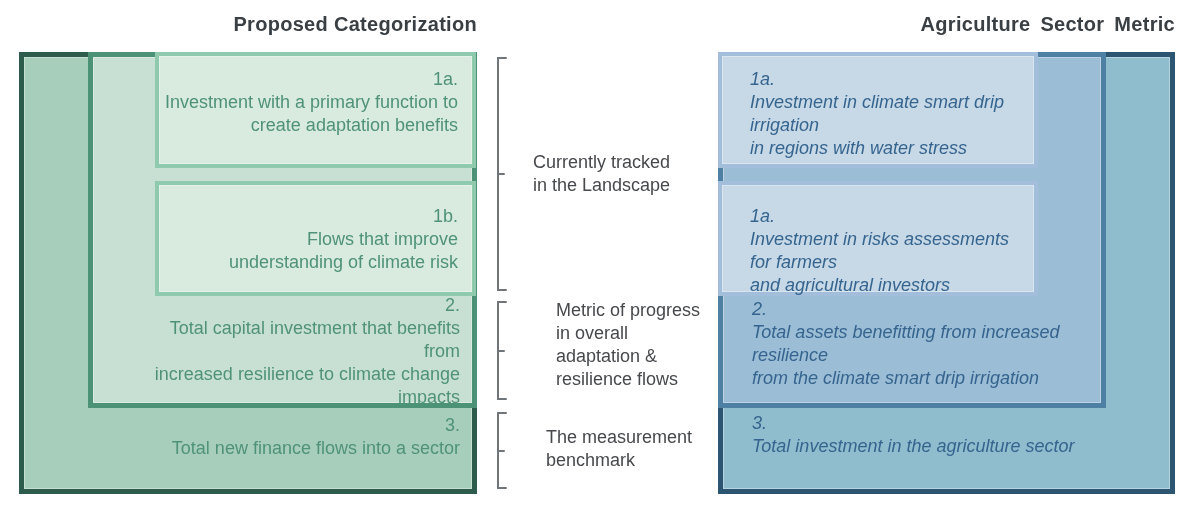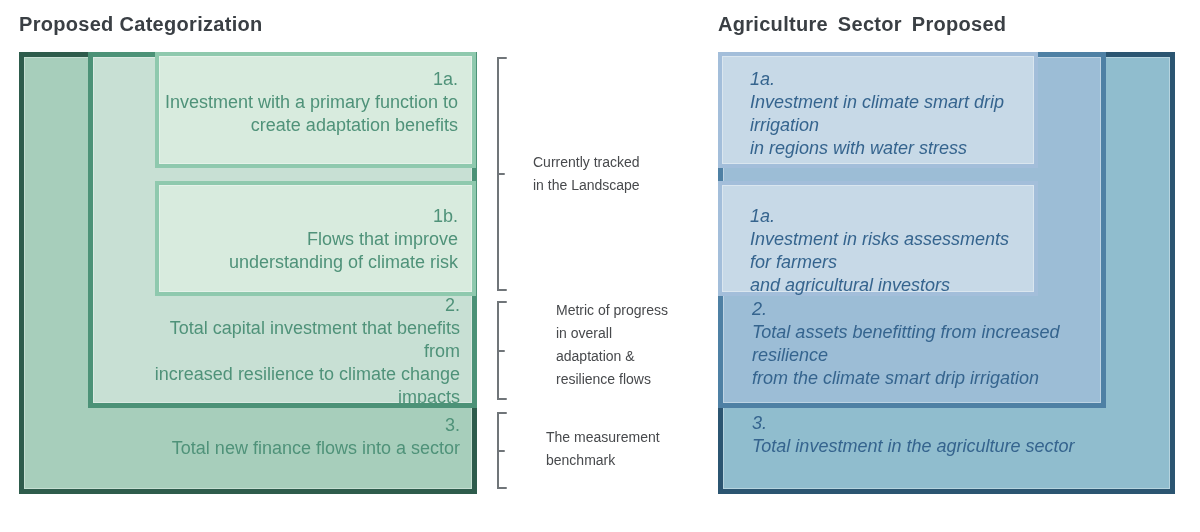--- a/index.html
+++ b/index.html
@@ -1,24 +1,24 @@
 <!DOCTYPE html>
 <html><head>
 <meta charset="utf-8">
 <style>
   html,body{margin:0;padding:0;background:#ffffff;}
   #stage{position:relative;width:1200px;height:532px;background:#ffffff;overflow:hidden;
          font-family:"Liberation Sans",sans-serif;}
   .abs{position:absolute;box-sizing:border-box;}
-  .panel-title{font-size:20px;font-weight:700;color:#3A3F44;text-align:left;letter-spacing:.3px;}
+  .panel-title{font-size:20px;font-weight:700;color:#3A3F44;text-align:right;letter-spacing:.3px;}
   .bx{box-sizing:border-box;position:absolute;box-shadow:inset 0 0 0 1px rgba(255,255,255,.35);}
   .boxtext{white-space:pre-line;font-size:18px;line-height:23px;}
   .green-text{color:#4F9279;text-align:right;}
   .blue-text{color:#35648E;font-style:italic;text-align:left;}
-  .mid-label{white-space:pre-line;font-size:14px;line-height:23px;color:#47494C;}
+  .mid-label{white-space:pre-line;font-size:18px;line-height:23px;color:#47494C;}
   svg.bracket{position:absolute;overflow:visible;}
 </style>
 </head>
 <body>
 
 <div id="stage">
 
   <div class="abs panel-title" style="left:19px;top:13px;width:458px;">Proposed Categorization</div>
 
   <div class="bx" style="left:19px;top:52px;width:458px;height:442px;background:#A7CEBB;border:5px solid #2E5C4C;z-index:1;"></div>
@@ -58,21 +58,21 @@
 in overall
 adaptation &amp;
 resilience flows</div>
 
   <svg class="bracket" style="left:495px;top:412px;" width="12" height="77" viewBox="0 0 12 77">
     <path d="M11 1 H3 V76 H11 M3 39 H9" fill="none" stroke="#707579" stroke-width="2" stroke-linecap="round"></path>
   </svg>
   <div class="abs mid-label" style="left:546px;top:426px;width:170px;">The measurement
 benchmark</div>
 
-  <div class="abs panel-title" style="left:718px;top:13px;width:457px;word-spacing:4px;">Agriculture Sector Proposed</div>
+  <div class="abs panel-title" style="left:718px;top:13px;width:457px;word-spacing:4px;">Agriculture Sector Metric</div>
 
   <div class="bx" style="left:718px;top:52px;width:457px;height:442px;background:#90BDCE;border:5px solid #2B5571;z-index:1;"></div>
 
   <div class="bx" style="left:718px;top:52px;width:388px;height:356px;background:#9CBDD6;border:5px solid #4E80A4;z-index:2;"></div>
 
   <div class="bx" style="left:718px;top:52px;width:320px;height:116px;background:#C7D9E7;border:4px solid #A3BEDA;z-index:3;">
     <div class="boxtext blue-text" style="padding:12px 10px 0 28px;">1a.
 Investment in climate smart drip irrigation
 in regions with water stress</div>
   </div>

